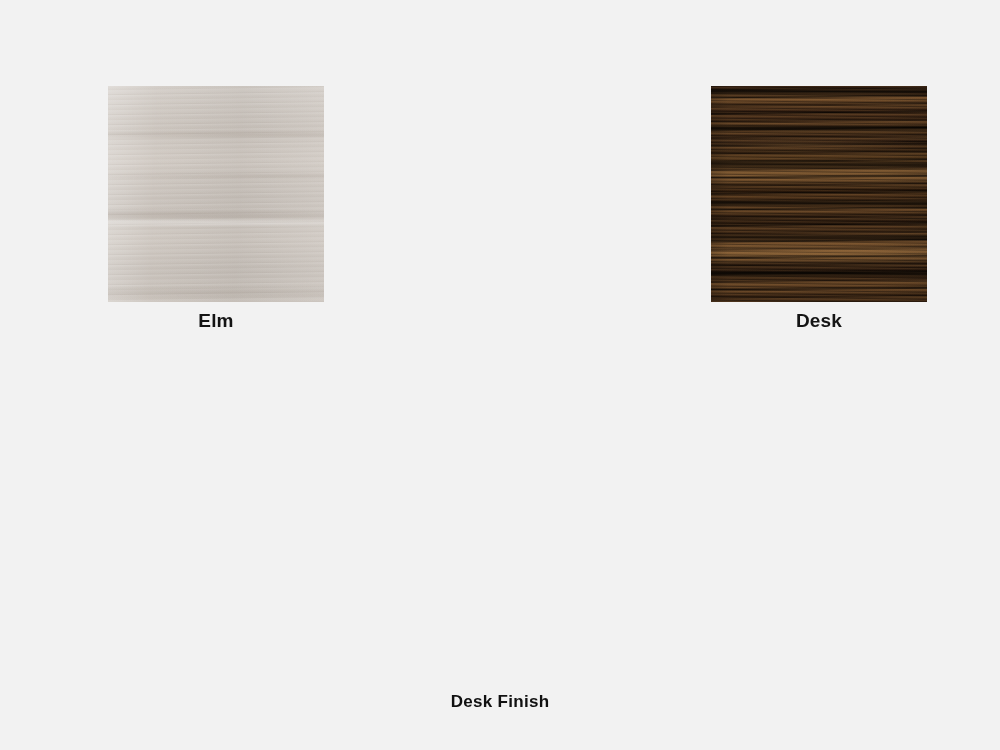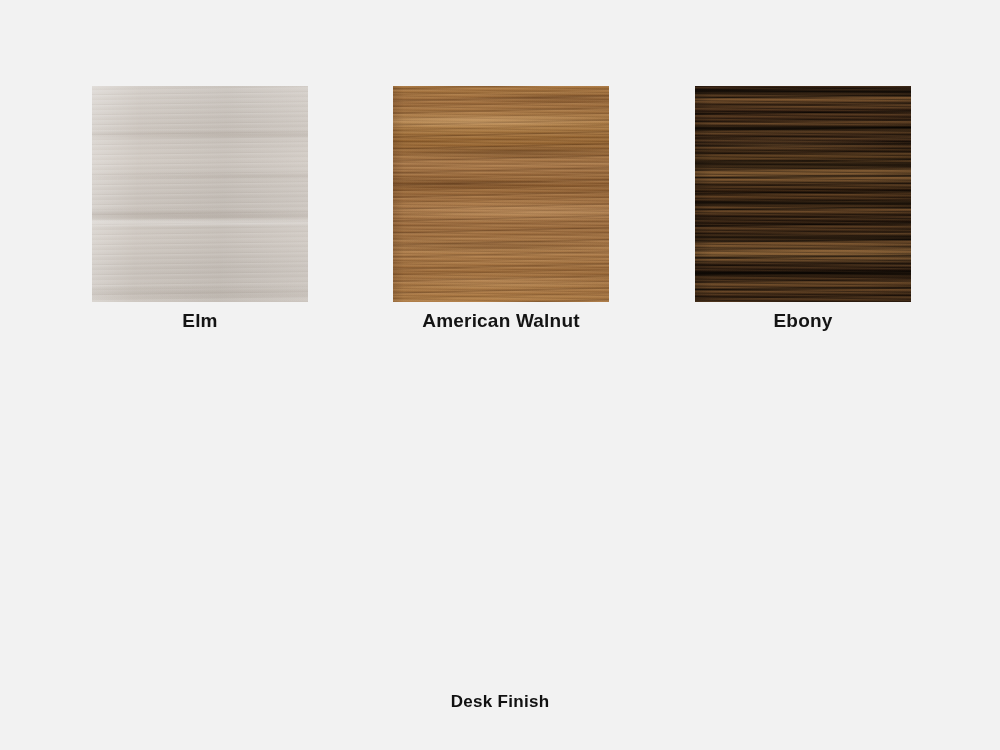--- a/index.html
+++ b/index.html
@@ -11,21 +11,21 @@
     width: 1000px;
     height: 750px;
     background: #f2f2f2;
     font-family: "Liberation Sans", sans-serif;
     overflow: hidden;
     position: relative;
   }
 
   #swatch-gallery {
     position: absolute;
-    left: 0;
+    left: 16px;
     top: 0;
     width: 904px;
     height: 750px;
   }
 
   .swatch-cell {
     position: absolute;
     text-align: center;
   }
 
@@ -198,33 +198,25 @@
 
   <div class="swatch-cell elm" style="left:92px; top:86px;">
     <div class="swatch-chip">
       <div class="grain"></div>
       <div class="grain-fine"></div>
       <div class="grain-figure"></div>
     </div>
     <div class="swatch-label">Elm</div>
   </div>
 
-  <div class="swatch-cell walnut" style="left:393px; top:86px;">
-    <div class="swatch-chip">
-      <div class="grain"></div>
-      <div class="grain-fine"></div>
-      <div class="grain-figure"></div>
-    </div>
-    <div class="swatch-label">American Walnut</div>
-  </div>
 
   <div class="swatch-cell ebony" style="left:695px; top:86px;">
     <div class="swatch-chip">
       <div class="grain"></div>
       <div class="grain-fine"></div>
       <div class="grain-figure"></div>
     </div>
-    <div class="swatch-label">Ebony</div>
+    <div class="swatch-label">Desk</div>
   </div>
 
 </div>
 
 <div id="chart-title">Desk Finish</div>
 
 </body></html>

